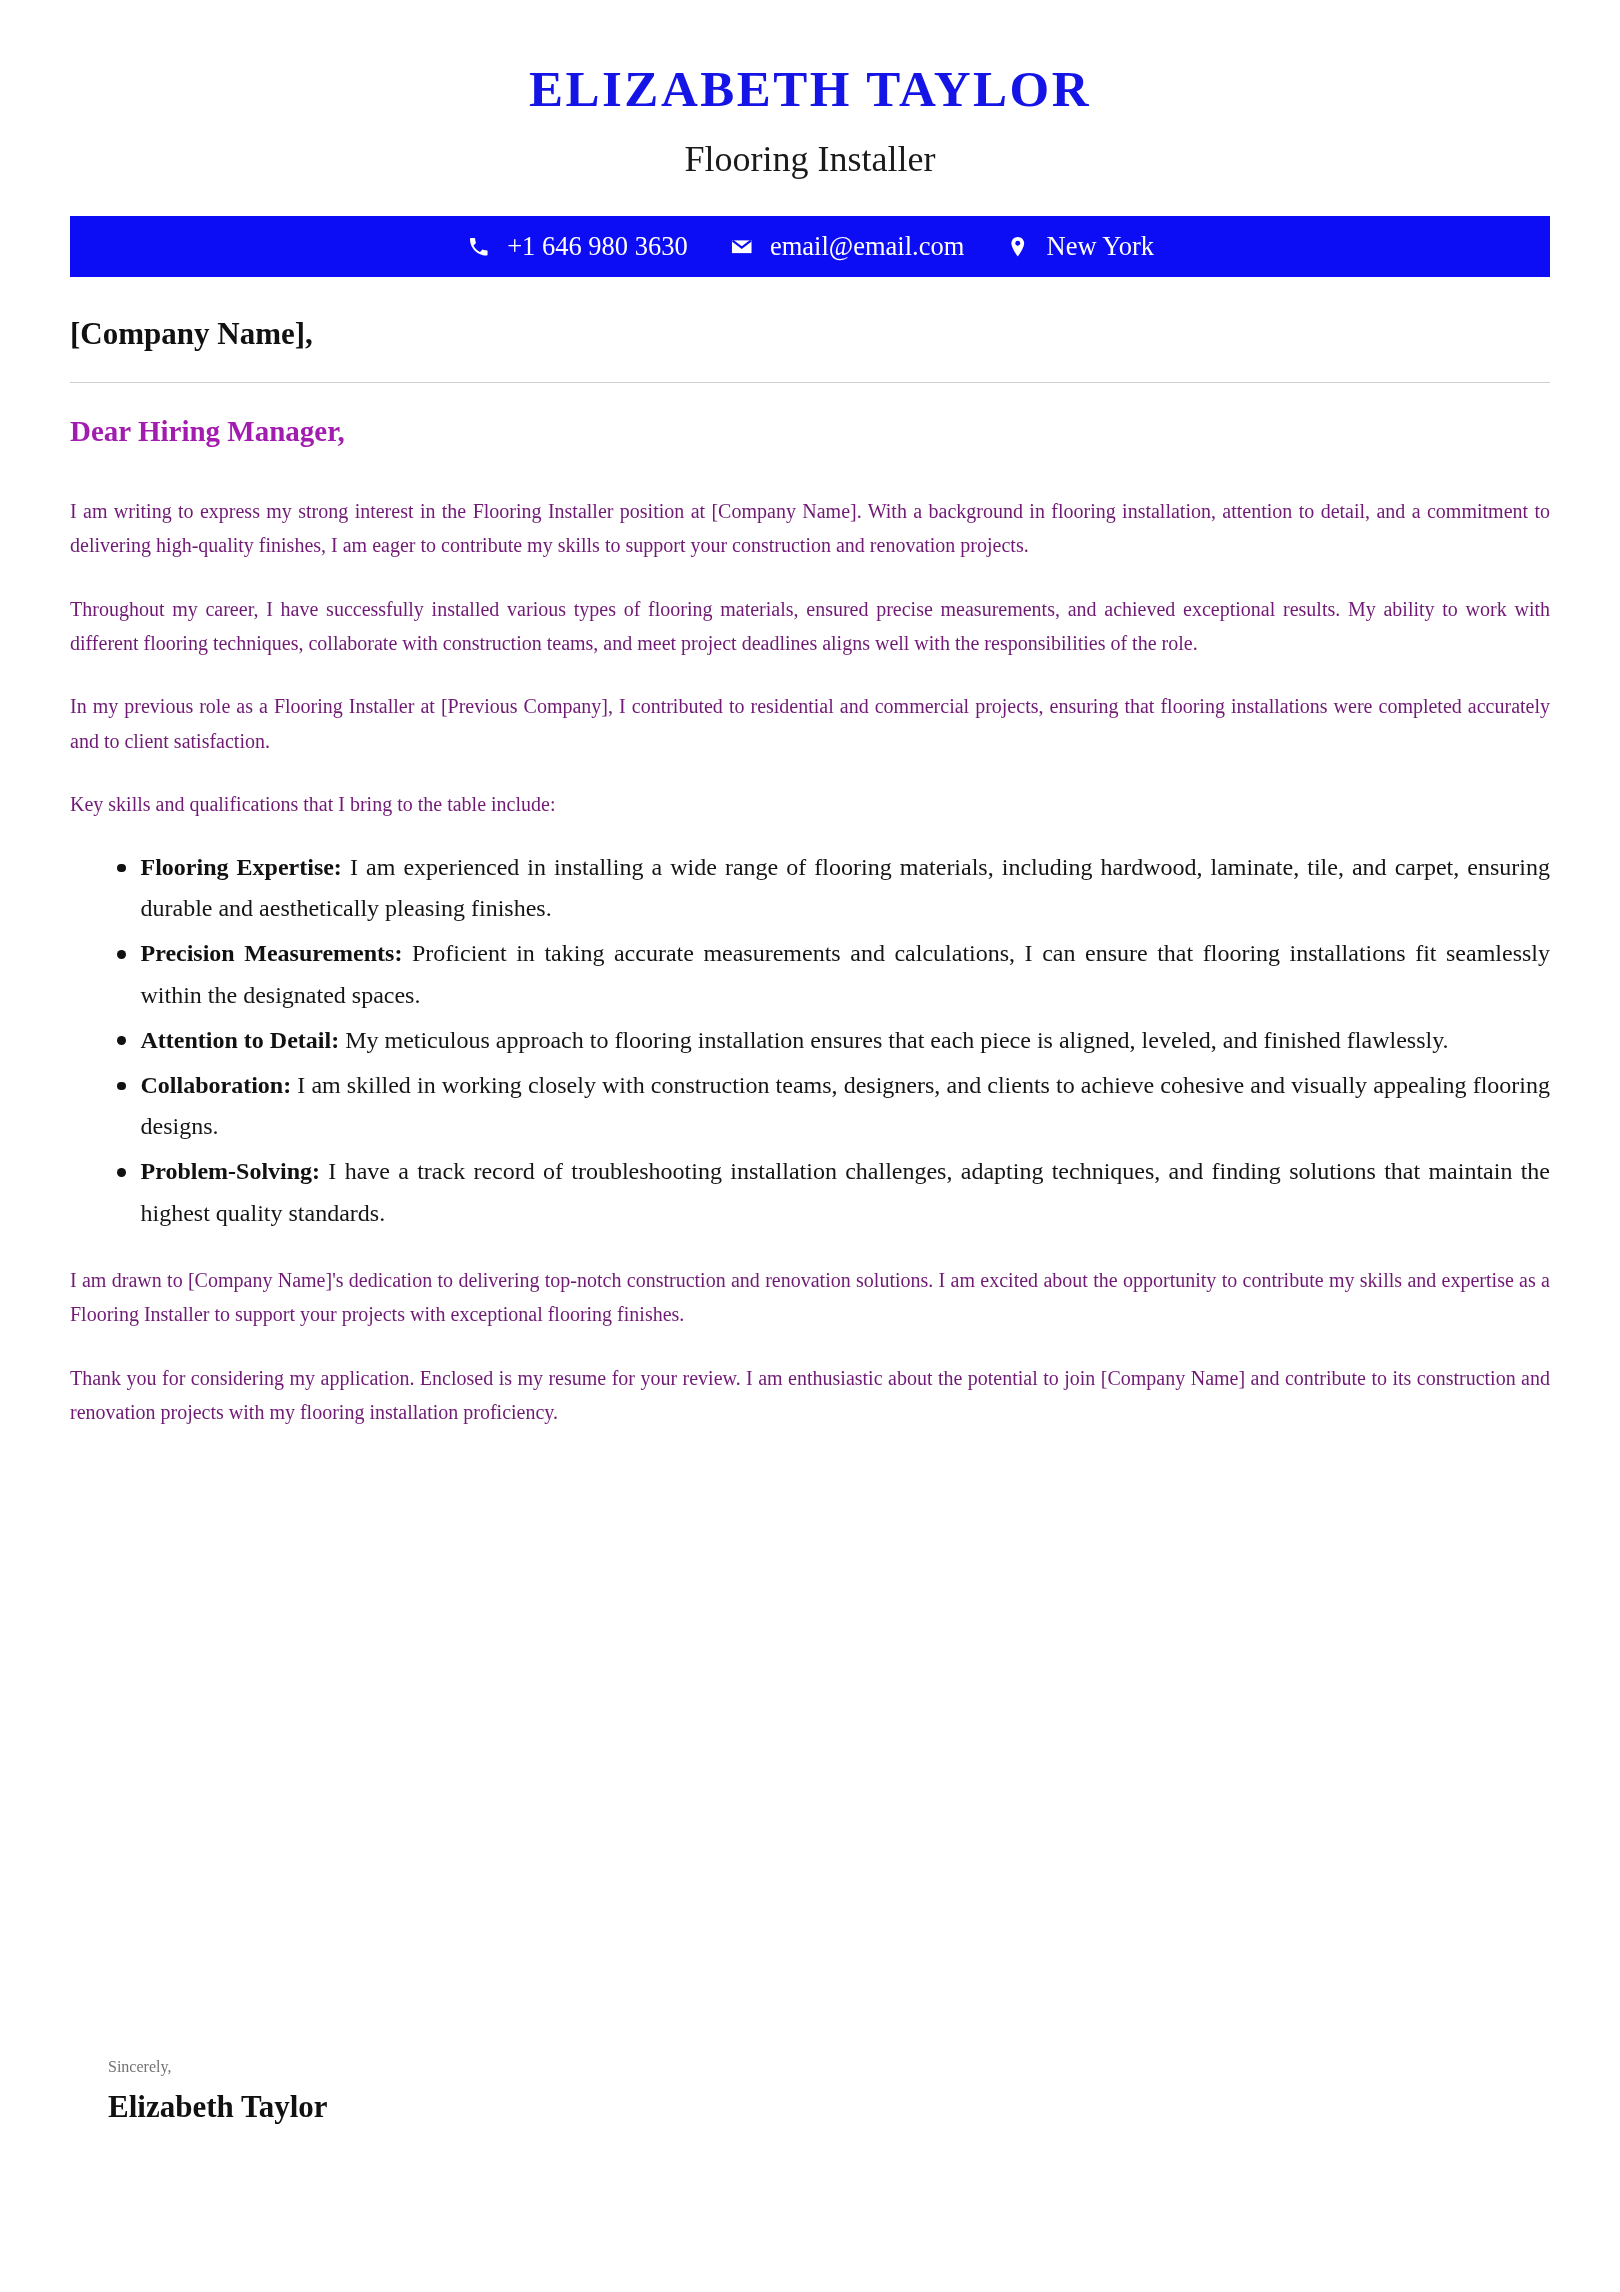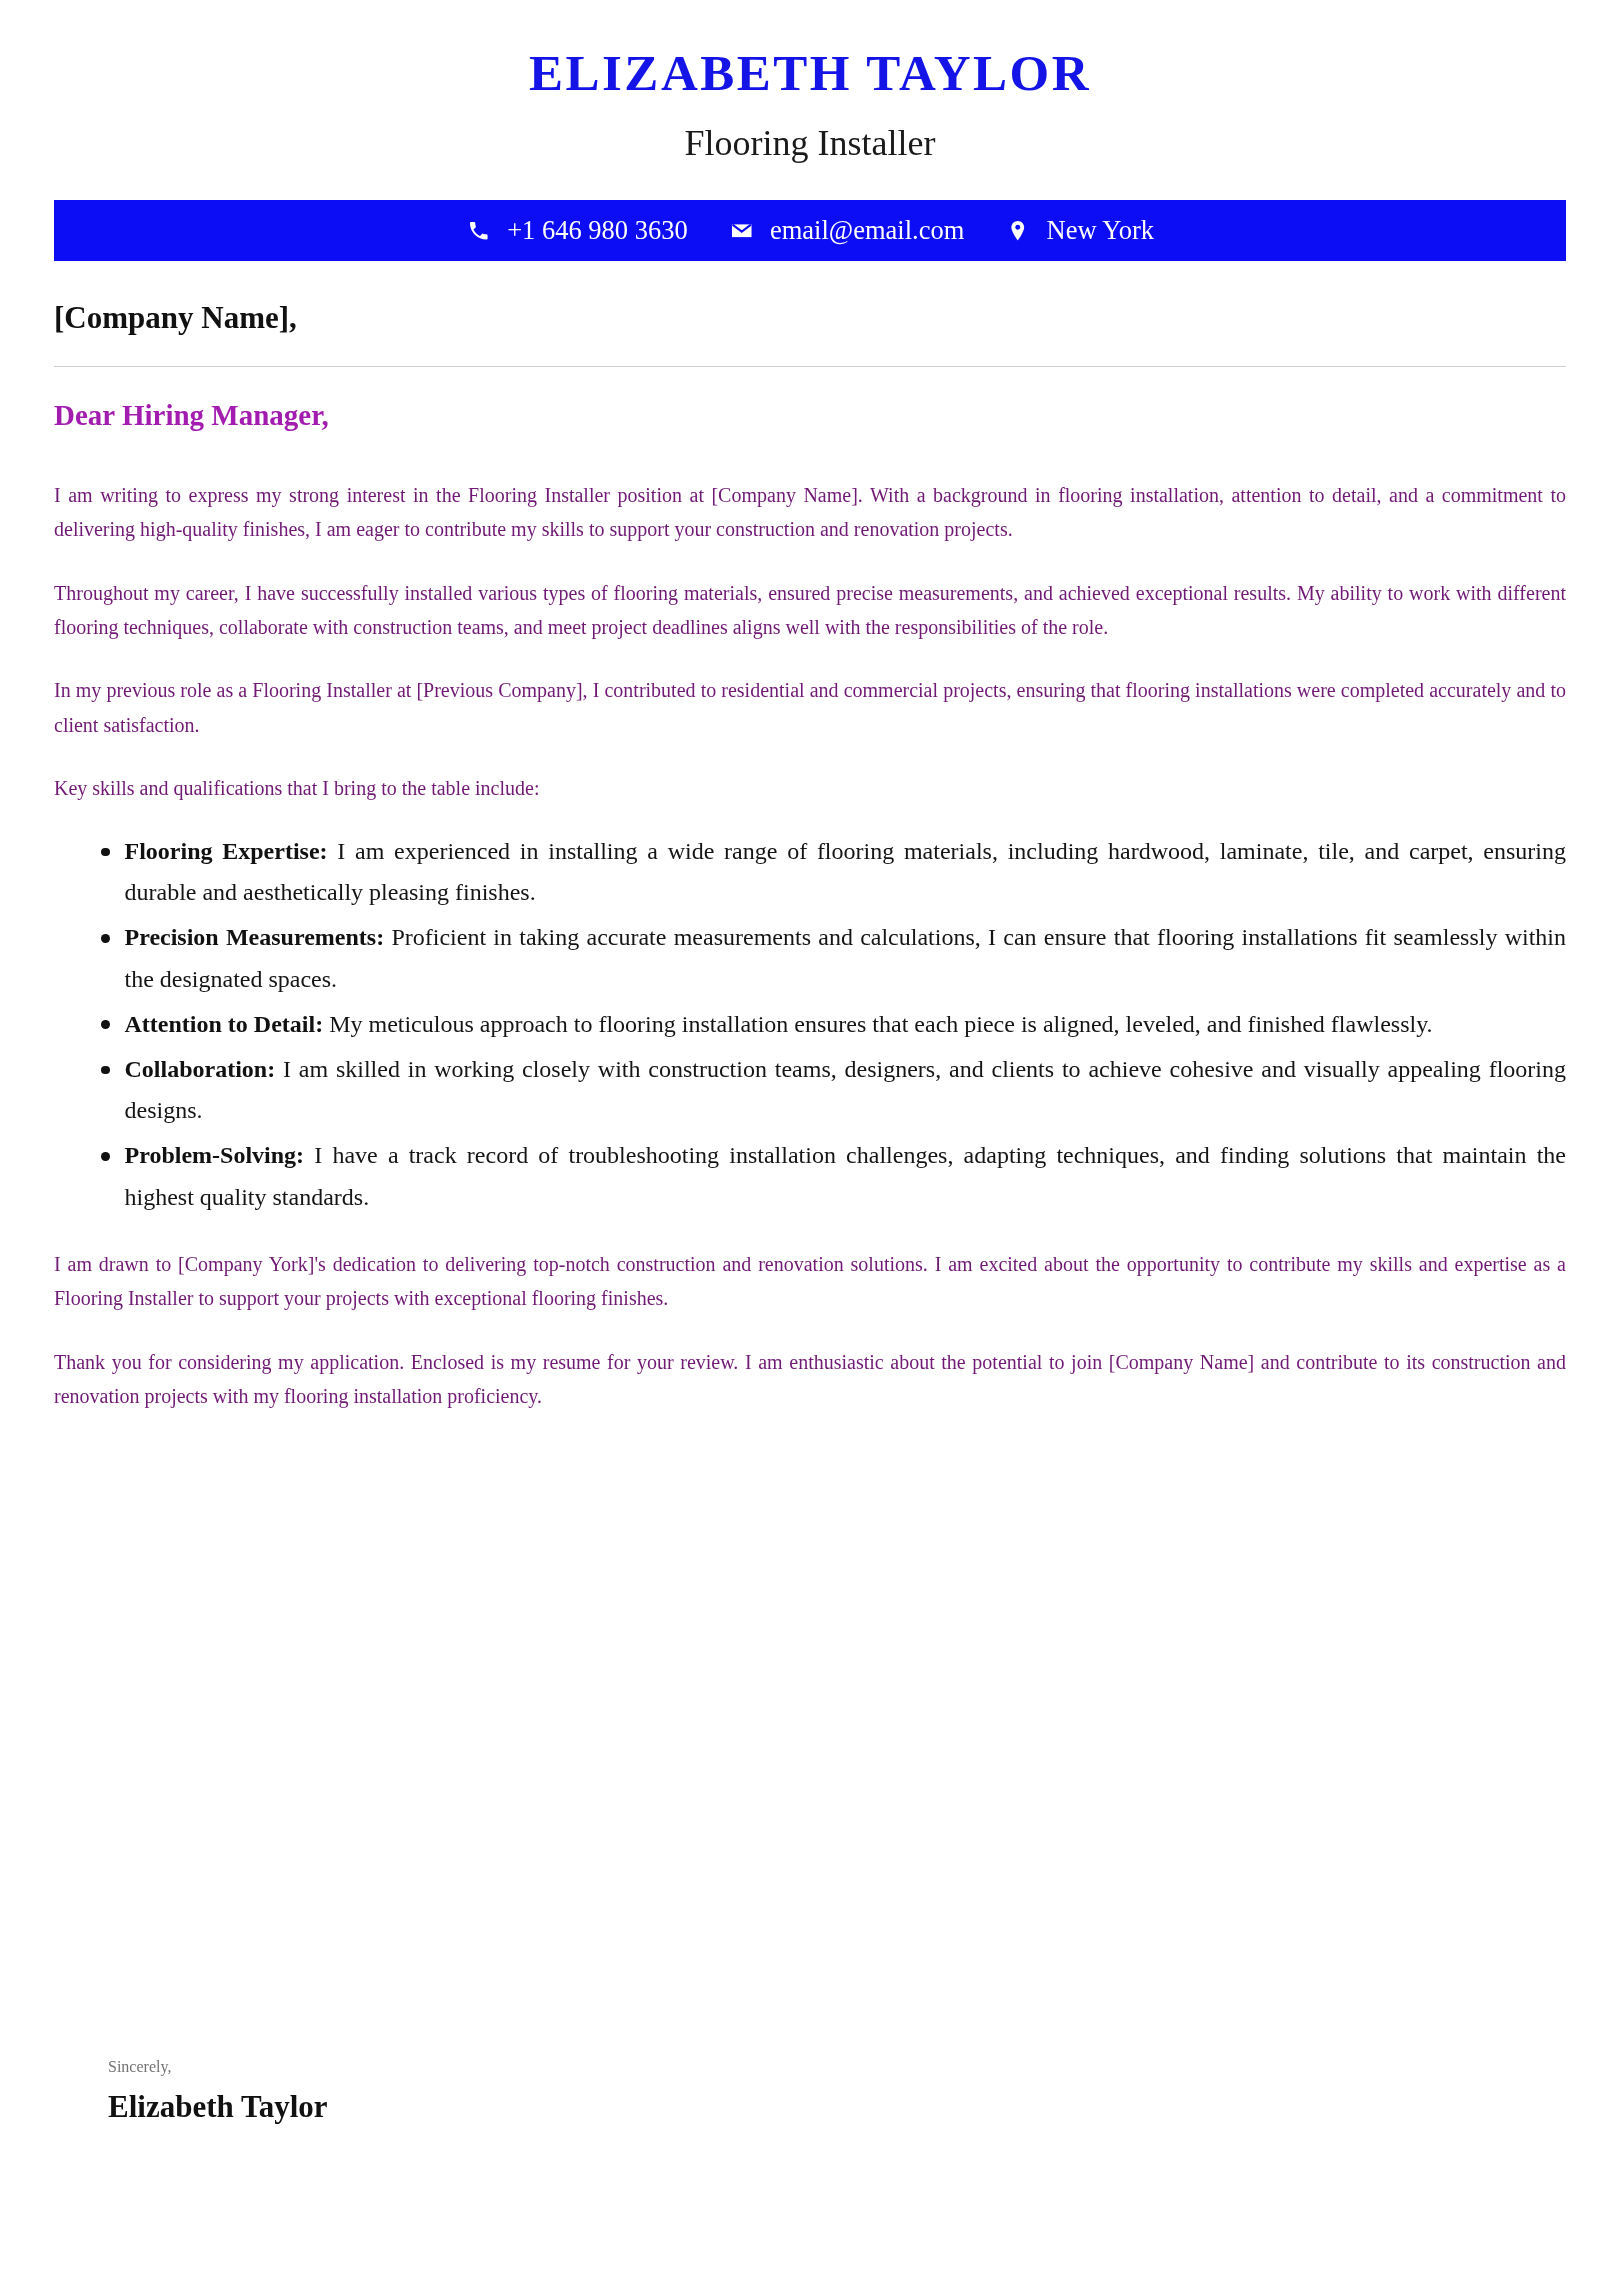--- a/index.html
+++ b/index.html
@@ -13,21 +13,21 @@
     font-family: "Liberation Serif", "DejaVu Serif", serif;
     color: #111111;
     -webkit-font-smoothing: antialiased;
   }
   .page {
     position: relative;
     width: 1620px;
     height: 2293px;
     background: #ffffff;
     box-sizing: border-box;
-    padding: 0;
+    padding: 16px;
     overflow: hidden;
   }
 
   
   .header {
     padding-top: 45px;
     text-align: center;
   }
   .cand-name {
     font-family: "Liberation Serif", "DejaVu Serif", serif;
@@ -237,21 +237,21 @@
         <span class="b-term">Attention to Detail:</span><span> My meticulous approach to flooring installation ensures that each piece is aligned, leveled, and finished flawlessly.</span>
       </li>
       <li>
         <span class="b-term">Collaboration:</span><span> I am skilled in working closely with construction teams, designers, and clients to achieve cohesive and visually appealing flooring designs.</span>
       </li>
       <li>
         <span class="b-term">Problem-Solving:</span><span> I have a track record of troubleshooting installation challenges, adapting techniques, and finding solutions that maintain the highest quality standards.</span>
       </li>
     </ul>
 
-    <p class="para">I am drawn to [Company York]'s dedication to delivering top-notch construction and renovation solutions. I am excited about the opportunity to contribute my skills and expertise as a Flooring Installer to support your projects with exceptional flooring finishes.</p>
+    <p class="para">I am drawn to [Company Name]'s dedication to delivering top-notch construction and renovation solutions. I am excited about the opportunity to contribute my skills and expertise as a Flooring Installer to support your projects with exceptional flooring finishes.</p>
     <p class="para">Thank you for considering my application. Enclosed is my resume for your review. I am enthusiastic about the potential to join [Company Name] and contribute to its construction and renovation projects with my flooring installation proficiency.</p>
 
   </div>
 
   <div class="signature">
     <div class="sign-off">Sincerely,</div>
     <div class="sign-name">Elizabeth Taylor</div>
   </div>
 
 </div>

